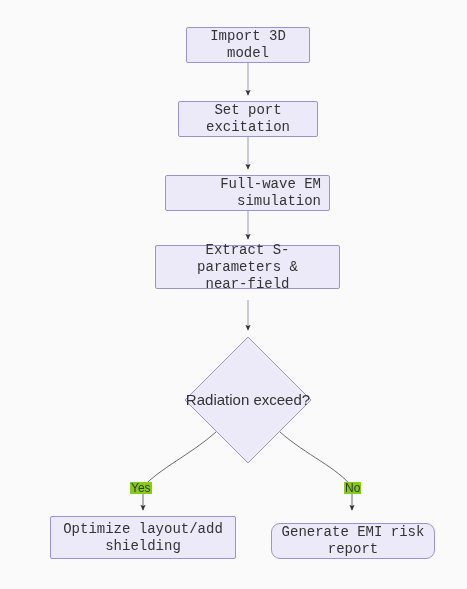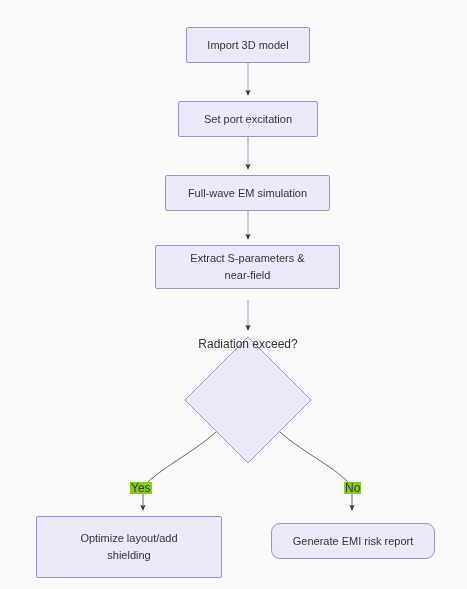--- a/index.html
+++ b/index.html
@@ -30,23 +30,24 @@
     position: absolute;
     box-sizing: border-box;
     background: #ECEAF8;
     border: 1px solid #9A93D2;
     border-radius: 2px;
     display: flex;
     align-items: center;
     justify-content: center;
     text-align: center;
     color: #333333;
-    font-size: 11px;
+    font-size: 14px;
     line-height: 17px;
     padding: 1px 8px;
+    font-family: Liberation Mono, monospace;
   }
   .node-label {
     display: block;
     white-space: pre-line;
   }
   .diamond-wrap {
     position: absolute;
     width: 128px;
     height: 128px;
   }
@@ -57,23 +58,24 @@
     width: 128px;
     height: 128px;
   }
   .diamond-text {
     position: absolute;
     left: -14px;
     top: 0;
     width: 156px;
     height: 128px;
     display: flex;
+    align-items: center;
     justify-content: center;
     color: #333333;
-    font-size: 12px;
+    font-size: 15px;
     line-height: 16px;
     text-align: center;
   }
   .edge-label {
     position: absolute;
     color: #333333;
     font-size: 12px;
     line-height: 12px;
     background: #84cc16;
     padding: 0 1px;
@@ -132,21 +134,21 @@
   </div>
 
   <div class="edge-label" style="left:130px; top:482px;">
     <span>Yes</span>
   </div>
 
   <div class="edge-label" style="left:344px; top:482px;">
     <span>No</span>
   </div>
 
-  <div class="node" style="left:36px; top:516px; width:186px; height:62px;">
+  <div class="node" style="left:50px; top:516px; width:186px; height:43px;">
     <span class="node-label">Optimize layout/add
 shielding</span>
   </div>
 
   <div class="node" style="left:271px; top:523px; width:164px; height:36px;border-radius:9px;">
     <span class="node-label">Generate EMI risk report</span>
   </div>
 
 </div>
 

